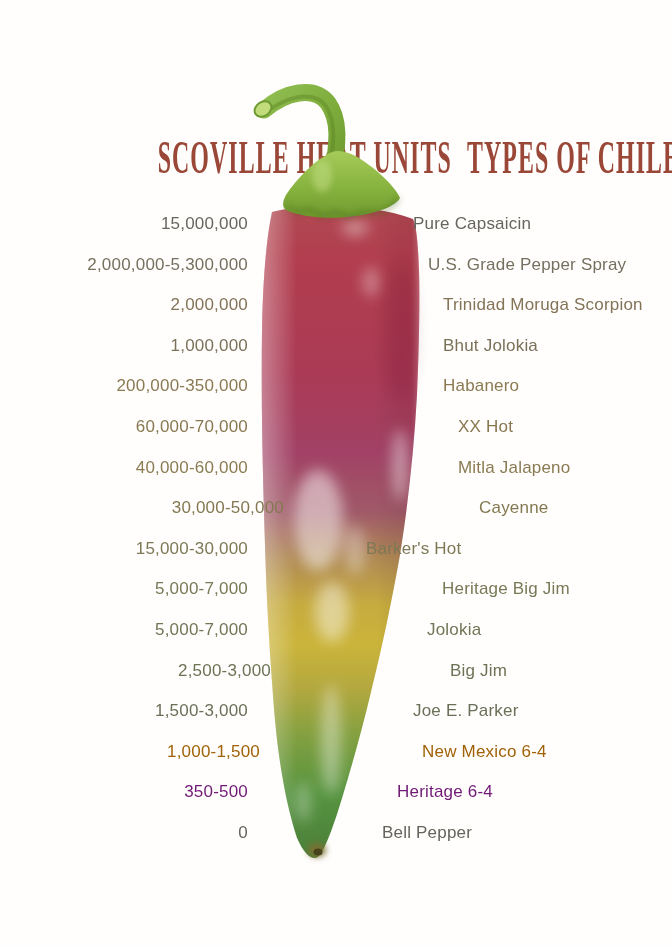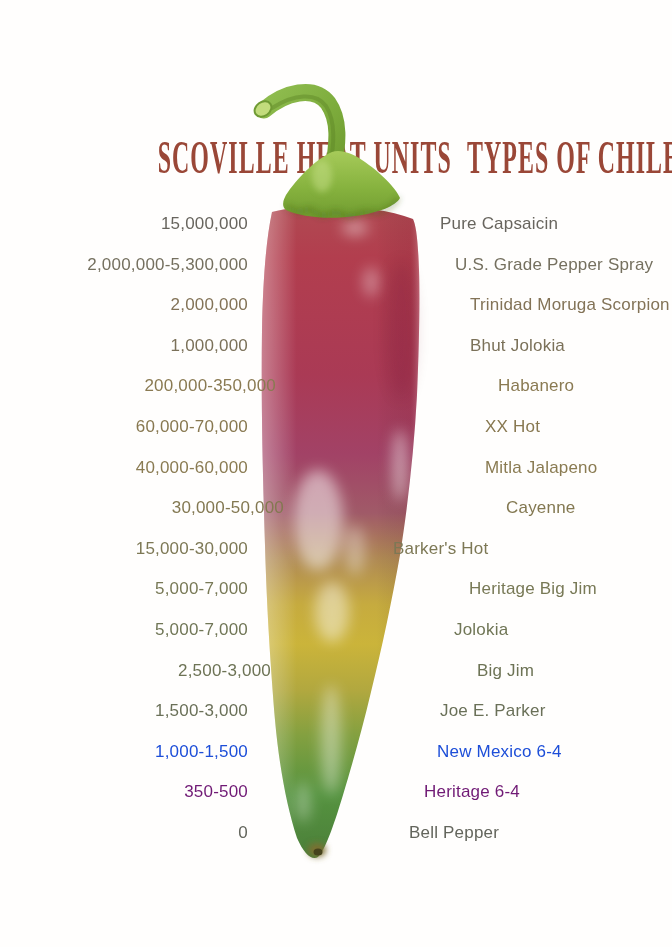--- a/index.html
+++ b/index.html
@@ -34,21 +34,21 @@
   .pepper-svg{position:absolute;left:0;top:0;z-index:1;}
   
   .rows{
     position:absolute;
     left:0;top:204px;
     width:672px;
     z-index:2;
     font-size:17px;
     letter-spacing:0.2px;
   }
-  .row{display:flex;height:40.6px;line-height:40.6px;gap:27px;}
+  .row{display:flex;height:40.6px;line-height:40.6px;}
   .row .val{width:248px;text-align:right;white-space:nowrap;}
   .row .lbl{white-space:nowrap;}
   .row:nth-child(1)  .lbl{margin-left:165px;}
   .row:nth-child(2)  .lbl{margin-left:180px;}
   .row:nth-child(3)  .lbl{margin-left:195px;}
   .row:nth-child(4)  .lbl{margin-left:195px;}
   .row:nth-child(5)  .lbl{margin-left:195px;text-align:right;}
   .row:nth-child(6)  .lbl{margin-left:210px;}
   .row:nth-child(7)  .lbl{margin-left:210px;}
   .row:nth-child(8)  .lbl{margin-left:195px;}
@@ -191,21 +191,21 @@
       <div class="lbl">U.S. Grade Pepper Spray</div>
     </div>
     <div class="row" style="color: rgb(131, 115, 87);">
       <div class="val">2,000,000</div>
       <div class="lbl">Trinidad Moruga Scorpion</div>
     </div>
     <div class="row" style="color: rgb(123, 113, 89);">
       <div class="val">1,000,000</div>
       <div class="lbl">Bhut Jolokia</div>
     </div>
-    <div class="row" style="color: rgb(138, 122, 82); padding-left: 28px;">
+    <div class="row" style="color: rgb(138, 122, 82);">
       <div class="val">200,000-350,000</div>
       <div class="lbl">Habanero</div>
     </div>
     <div class="row" style="color: rgb(136, 120, 80);">
       <div class="val">60,000-70,000</div>
       <div class="lbl">XX Hot</div>
     </div>
     <div class="row" style="color: rgb(138, 123, 82);">
       <div class="val">40,000-60,000</div>
       <div class="lbl">Mitla Jalapeno</div>
@@ -227,21 +227,21 @@
       <div class="lbl">Jolokia</div>
     </div>
     <div class="row" style="color: rgb(109, 115, 85); padding-left: 23px;">
       <div class="val">2,500-3,000</div>
       <div class="lbl">Big Jim</div>
     </div>
     <div class="row" style="color: rgb(106, 112, 88);">
       <div class="val">1,500-3,000</div>
       <div class="lbl">Joe E. Parker</div>
     </div>
-    <div class="row" style="color: #1d4ed8;">
+    <div class="row" style="color: #a16207; margin-left: 12px;">
       <div class="val">1,000-1,500</div>
       <div class="lbl">New Mexico 6-4</div>
     </div>
     <div class="row" style="color: #701a75;">
       <div class="val">350-500</div>
       <div class="lbl">Heritage 6-4</div>
     </div>
     <div class="row" style="color: rgb(99, 101, 92);">
       <div class="val">0</div>
       <div class="lbl">Bell Pepper</div>

